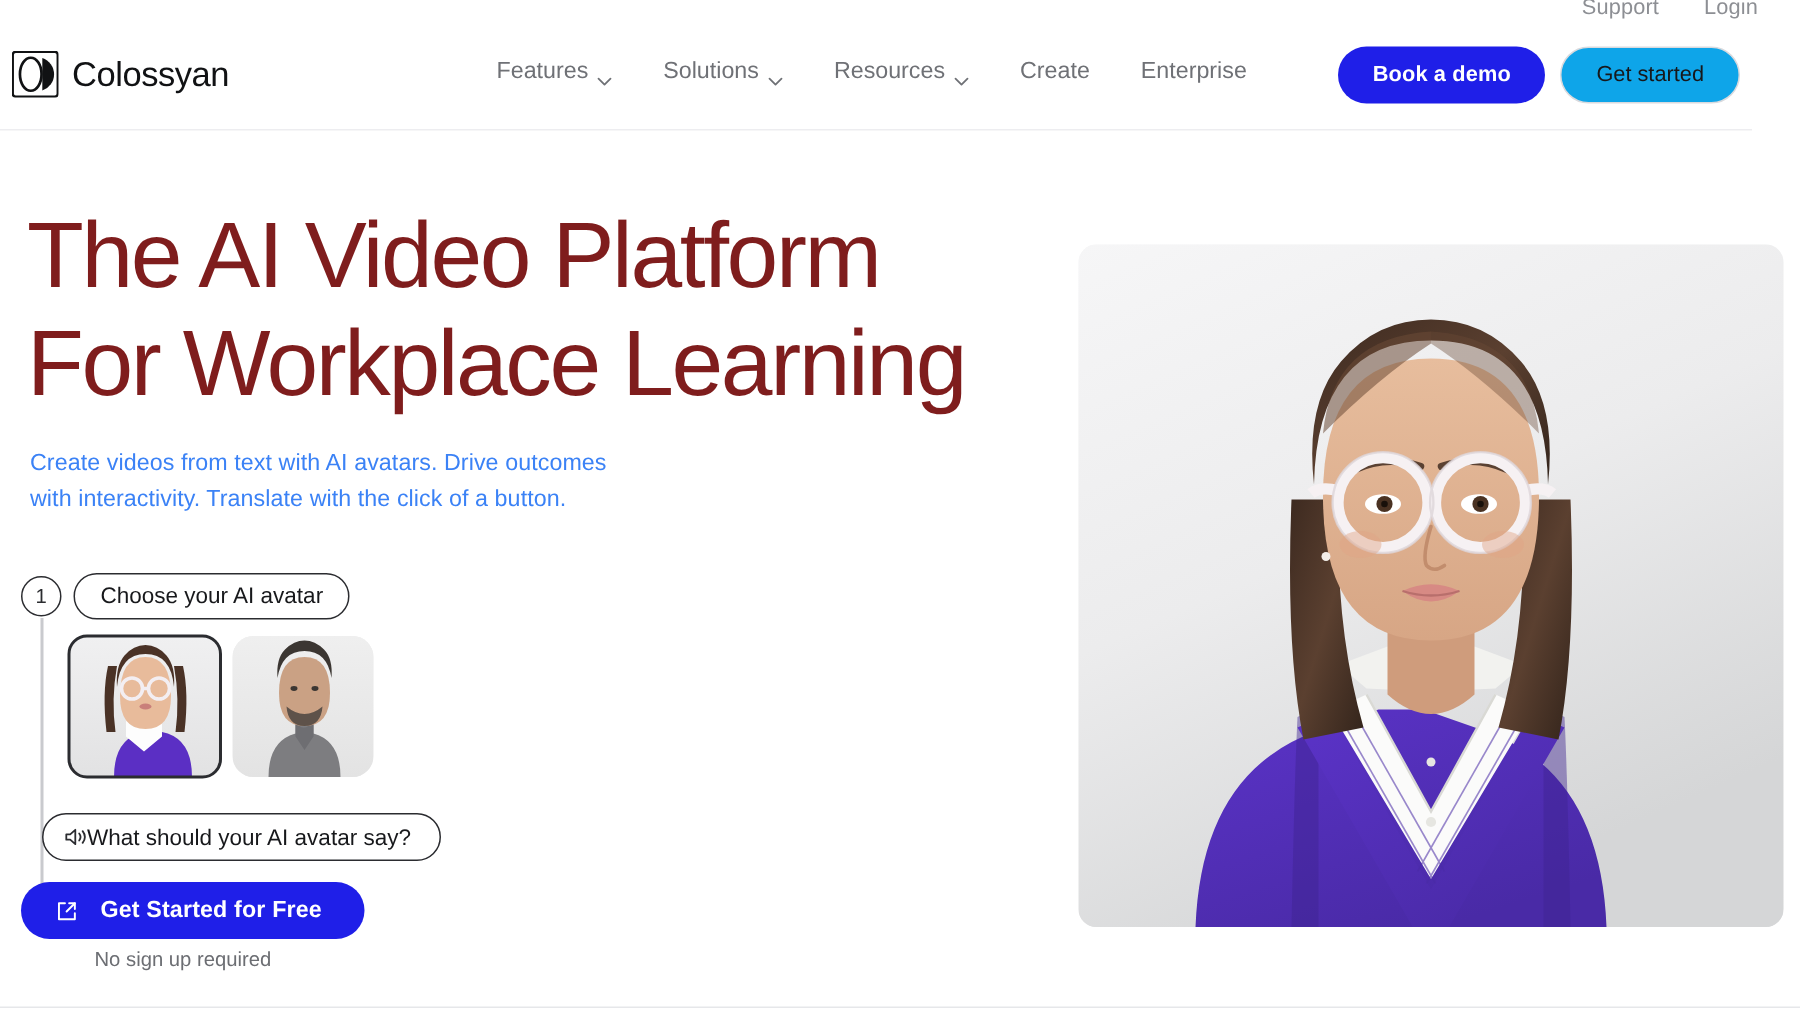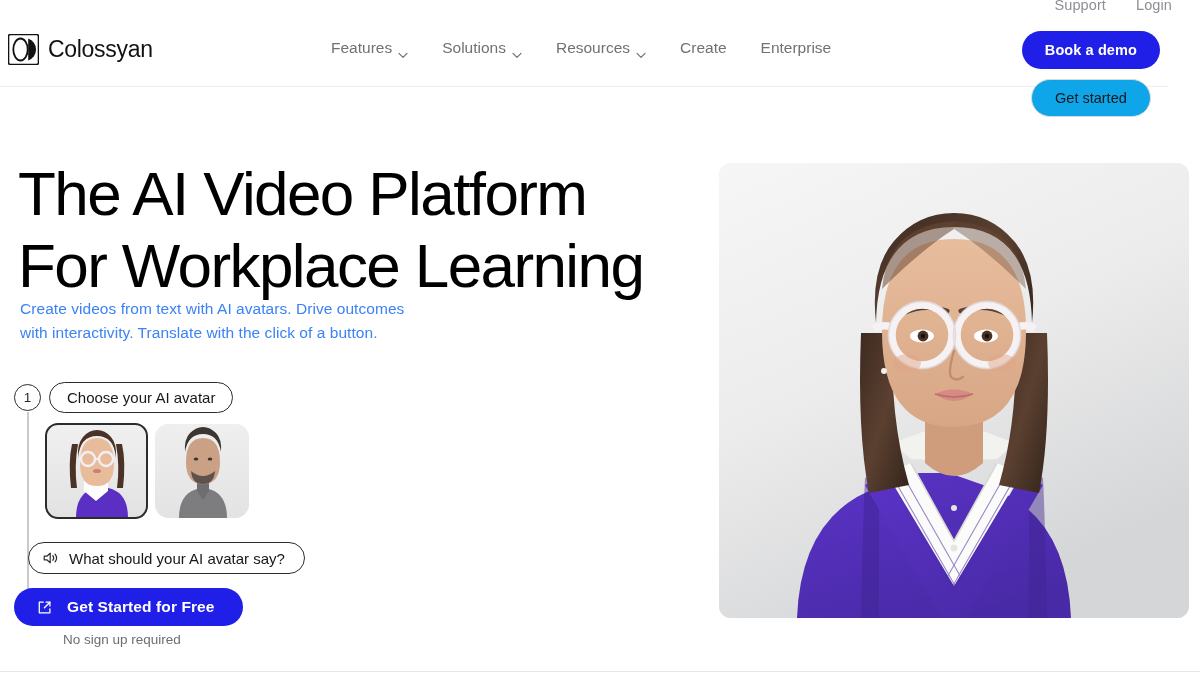--- a/index.html
+++ b/index.html
@@ -42,41 +42,41 @@
     display: flex; align-items: center; gap: 34px;
   }
   .nav-item {
     display: flex; align-items: center; gap: 6px;
     font-size: 15.5px; color: #6f7176; cursor: pointer; white-space: nowrap;
   }
   .chev { width: 10px; height: 7px; display: block; }
 
   .header-actions {
     position: absolute; right: 8px; top: 13px;
-    display: flex; align-items: center; gap: 10px; flex-direction: column;
+    display: flex; align-items: center; gap: 10px;
   }
   .btn {
     display: inline-flex; align-items: center; justify-content: center;
     border-radius: 999px; cursor: pointer; white-space: nowrap;
     font-size: 14.5px;
   }
   .btn-primary {
     background: #1f1fe8; color: #fff; height: 38px; padding: 0 23px;
     border: none; font-weight: 600; letter-spacing: .1px;
   }
   .btn-outline {
     background: #0ea5e9; color: #17181b; height: 38px; padding: 0 23px;
     border: 1px solid #d9dade; font-weight: 400;
   }
 
   
   .hero-title {
-    position: absolute; left: 18px; top: 158px;
+    position: absolute; left: 18px; top: 135px;
     font-size: 62px; line-height: 1.16; letter-spacing: -1.6px;
-    color: #000000; font-weight: 400; white-space: pre-line;
+    color: #7f1d1d; font-weight: 400; white-space: pre-line;
   }
   .hero-sub {
     position: absolute; left: 20px; top: 297px;
     font-size: 15.5px; line-height: 1.55; color: #3b82f6;
     white-space: pre-line; letter-spacing: .05px;
   }
 
   
   .stepper { position: absolute; left: 14px; top: 382px; width: 400px; }
   .step-line {
@@ -108,21 +108,21 @@
   }
   .avatar-card.selected { outline: 2px solid #2b2c30; outline-offset: -1px; }
   .avatar-card.small { width: 94px; height: 94px; border-radius: 14px; }
   .avatar-card svg { display: block; width: 100%; height: 100%; }
 
   .say-row {
     position: absolute; left: 14px; top: 160px;
     display: flex; align-items: center;
   }
   .pill-say {
-    display: inline-flex; align-items: center; gap: 11px;
+    display: inline-flex; align-items: center; 
     height: 32px; padding: 0 19px 0 14px; border-radius: 999px;
     border: 1.3px solid #2b2c30; background: #fff;
     font-size: 15px; color: #17181b; white-space: nowrap;
     position: relative; z-index: 2; cursor: pointer;
   }
   .speaker-icon { width: 15px; height: 14px; display: block; flex: 0 0 auto; }
 
   .cta-row { position: absolute; left: 0px; top: 206px; }
   .cta-btn {
     display: inline-flex; align-items: center; gap: 15px;

